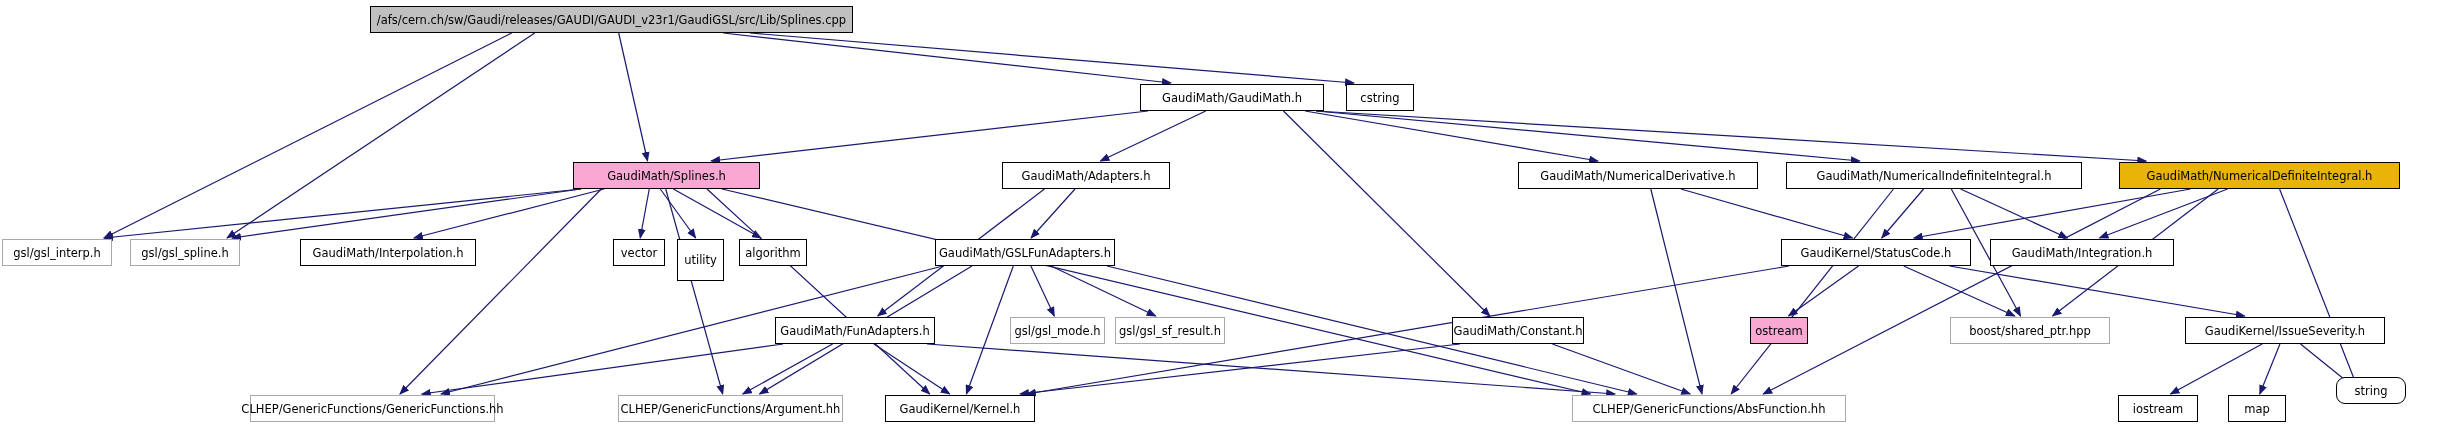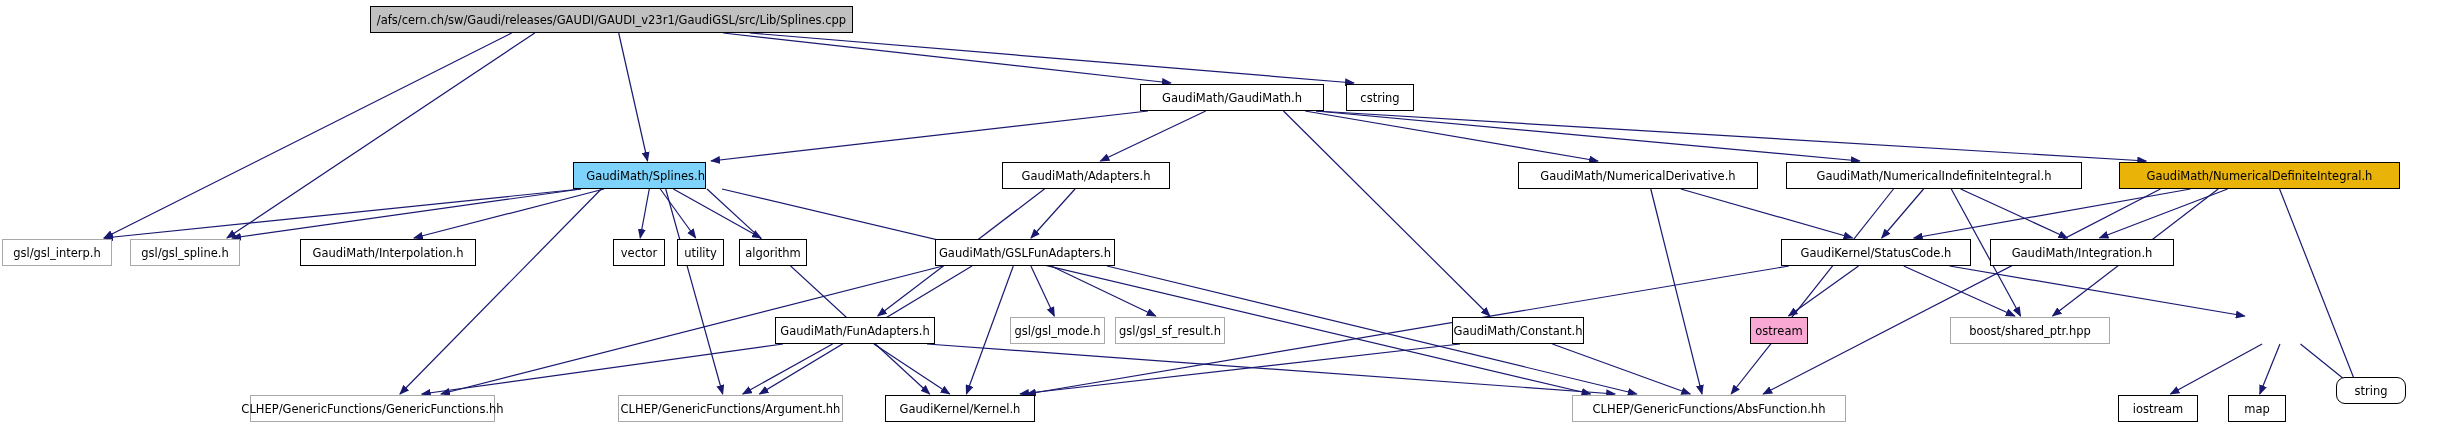--- a/index.html
+++ b/index.html
@@ -95,21 +95,21 @@
     </svg>
     <div class="node root" style="left: 370px; top: 6px; width: 483px; height: 27px; background: rgb(192, 192, 192); border-color: rgb(0, 0, 0); color: rgb(0, 0, 0);">
       <span>/afs/cern.ch/sw/Gaudi/releases/GAUDI/GAUDI_v23r1/GaudiGSL/src/Lib/Splines.cpp</span>
     </div>
     <div class="node internal" style="left: 1140px; top: 84px; width: 184px; height: 27px; background: rgb(255, 255, 255); border-color: rgb(0, 0, 0); color: rgb(0, 0, 0);">
       <span>GaudiMath/GaudiMath.h</span>
     </div>
     <div class="node internal" style="left: 1346px; top: 84px; width: 68px; height: 27px; background: rgb(255, 255, 255); border-color: rgb(0, 0, 0); color: rgb(0, 0, 0);">
       <span>cstring</span>
     </div>
-    <div class="node internal" style="left: 573px; top: 162px; width: 133px; height: 27px; background: #7dd3fc; border-color: rgb(0, 0, 0); color: rgb(0, 0, 0); justify-content: flex-end;">
+    <div class="node internal" style="left: 573px; top: 162px; width: 187px; height: 27px; background: #f9a8d4; border-color: rgb(0, 0, 0); color: rgb(0, 0, 0);">
       <span>GaudiMath/Splines.h</span>
     </div>
     <div class="node internal" style="left: 1002px; top: 162px; width: 168px; height: 27px; background: rgb(255, 255, 255); border-color: rgb(0, 0, 0); color: rgb(0, 0, 0);">
       <span>GaudiMath/Adapters.h</span>
     </div>
     <div class="node internal" style="left: 1518px; top: 162px; width: 240px; height: 27px; background: rgb(255, 255, 255); border-color: rgb(0, 0, 0); color: rgb(0, 0, 0);">
       <span>GaudiMath/NumericalDerivative.h</span>
     </div>
     <div class="node internal" style="left: 1786px; top: 162px; width: 296px; height: 27px; background: rgb(255, 255, 255); border-color: rgb(0, 0, 0); color: rgb(0, 0, 0);">
       <span>GaudiMath/NumericalIndefiniteIntegral.h</span>
@@ -122,21 +122,21 @@
     </div>
     <div class="node external" style="left: 130px; top: 239px; width: 110px; height: 27px; background: rgb(255, 255, 255); border-color: rgb(169, 169, 169); color: rgb(0, 0, 0);">
       <span>gsl/gsl_spline.h</span>
     </div>
     <div class="node internal" style="left: 300px; top: 239px; width: 176px; height: 27px; background: rgb(255, 255, 255); border-color: rgb(0, 0, 0); color: rgb(0, 0, 0);">
       <span>GaudiMath/Interpolation.h</span>
     </div>
     <div class="node internal" style="left: 613px; top: 239px; width: 52px; height: 27px; background: rgb(255, 255, 255); border-color: rgb(0, 0, 0); color: rgb(0, 0, 0);">
       <span>vector</span>
     </div>
-    <div class="node internal" style="left: 677px; top: 239px; width: 47px; height: 27px; background: rgb(255, 255, 255); border-color: rgb(0, 0, 0); color: rgb(0, 0, 0);">
+    <div class="node internal" style="left: 677px; top: 239px; width: 47px; height: 42px; background: rgb(255, 255, 255); border-color: rgb(0, 0, 0); color: rgb(0, 0, 0);">
       <span>utility</span>
     </div>
     <div class="node internal" style="left: 739px; top: 239px; width: 68px; height: 27px; background: rgb(255, 255, 255); border-color: rgb(0, 0, 0); color: rgb(0, 0, 0);">
       <span>algorithm</span>
     </div>
     <div class="node internal" style="left: 935px; top: 239px; width: 180px; height: 27px; background: rgb(255, 255, 255); border-color: rgb(0, 0, 0); color: rgb(0, 0, 0);">
       <span>GaudiMath/GSLFunAdapters.h</span>
     </div>
     <div class="node internal" style="left: 1781px; top: 239px; width: 190px; height: 27px; background: rgb(255, 255, 255); border-color: rgb(0, 0, 0); color: rgb(0, 0, 0);">
       <span>GaudiKernel/StatusCode.h</span>
@@ -155,20 +155,23 @@
     </div>
     <div class="node internal" style="left: 1452px; top: 317px; width: 132px; height: 27px; background: rgb(255, 255, 255); border-color: rgb(0, 0, 0); color: rgb(0, 0, 0);">
       <span>GaudiMath/Constant.h</span>
     </div>
     <div class="node internal" style="left: 1750px; top: 317px; width: 58px; height: 27px; background: #f9a8d4; border-color: rgb(0, 0, 0); color: rgb(0, 0, 0);">
       <span>ostream</span>
     </div>
     <div class="node external" style="left: 1950px; top: 317px; width: 160px; height: 27px; background: rgb(255, 255, 255); border-color: rgb(169, 169, 169); color: rgb(0, 0, 0);">
       <span>boost/shared_ptr.hpp</span>
     </div>
+    <div class="node internal" style="left: 2185px; top: 317px; width: 200px; height: 27px; background: rgb(255, 255, 255); border-color: rgb(0, 0, 0); color: rgb(0, 0, 0);">
+      <span>GaudiKernel/IssueSeverity.h</span>
+    </div>
     <div class="node external" style="left: 250px; top: 395px; width: 245px; height: 27px; background: rgb(255, 255, 255); border-color: rgb(169, 169, 169); color: rgb(0, 0, 0);">
       <span>CLHEP/GenericFunctions/GenericFunctions.hh</span>
     </div>
     <div class="node external" style="left: 618px; top: 395px; width: 225px; height: 27px; background: rgb(255, 255, 255); border-color: rgb(169, 169, 169); color: rgb(0, 0, 0);">
       <span>CLHEP/GenericFunctions/Argument.hh</span>
     </div>
     <div class="node internal" style="left: 885px; top: 395px; width: 150px; height: 27px; background: rgb(255, 255, 255); border-color: rgb(0, 0, 0); color: rgb(0, 0, 0);">
       <span>GaudiKernel/Kernel.h</span>
     </div>
     <div class="node external" style="left: 1572px; top: 395px; width: 274px; height: 27px; background: rgb(255, 255, 255); border-color: rgb(169, 169, 169); color: rgb(0, 0, 0);">

